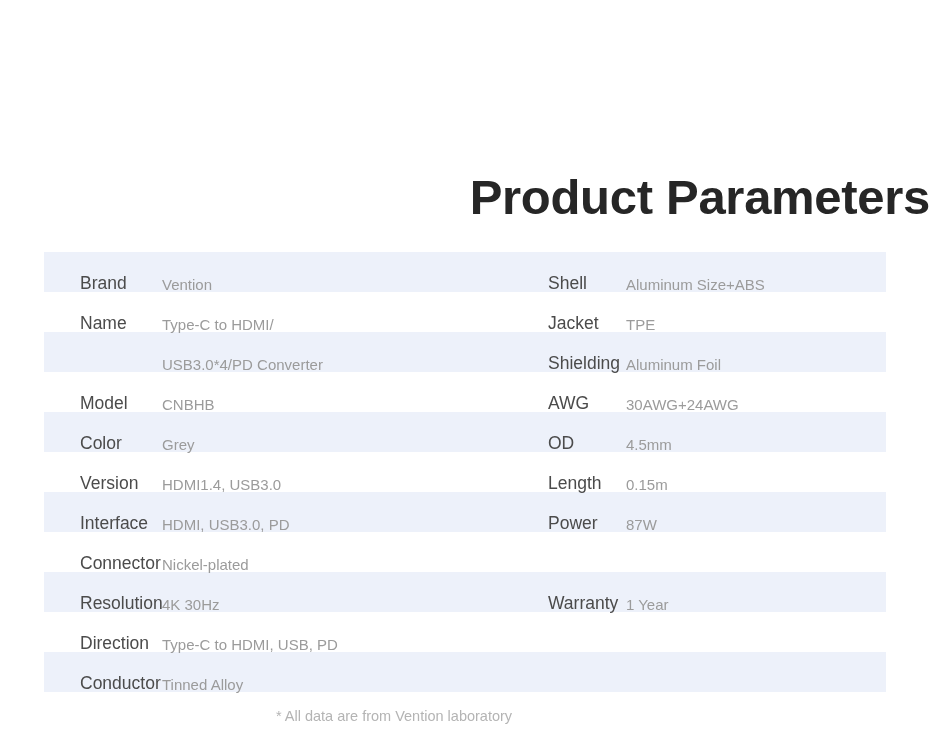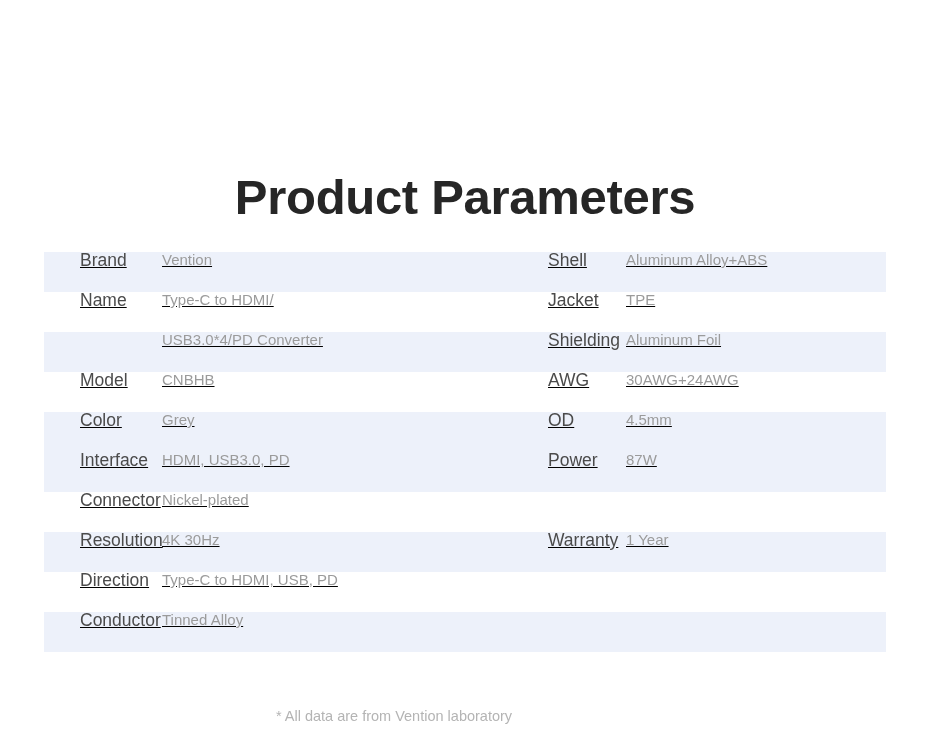--- a/index.html
+++ b/index.html
@@ -21,21 +21,21 @@
     height: 750px;
     background: #ffffff;
   }
 
   
   .title {
     position: absolute;
     top: 138px;
     left: 0;
     width: 930px;
-    text-align: center;
+    text-align: right;
     font-size: 49px;
     font-weight: bold;
     color: #262626;
     letter-spacing: -0.3px;
     line-height: 1.1;
     white-space: nowrap;
   }
 
   
   .spec-table {
@@ -50,23 +50,22 @@
     align-items: center;
     height: 40px;
     background: #ffffff;
   }
   .spec-row.striped {
     background: #edf1fa;
   }
 
   .cell-group {
     display: flex;
-    align-items: flex-start;
+    align-items: flex-end;
     height: 100%;
-    text-decoration: underline;
   }
   .cell-group.left {
     width: 474px;
     flex: 0 0 474px;
   }
   .cell-group.right {
     width: 368px;
     flex: 0 0 368px;
   }
 
@@ -113,21 +112,21 @@
   <h1 class="title">Product Parameters</h1>
 
   <div class="spec-table">
       <div class="spec-row striped">
         <div class="cell-group left">
           <div class="spec-label">Brand</div>
           <div class="spec-value">Vention</div>
         </div>
         <div class="cell-group right">
           <div class="spec-label">Shell</div>
-          <div class="spec-value">Aluminum Alloy+ABS</div>
+          <div class="spec-value">Aluminum Size+ABS</div>
         </div>
       </div>
       <div class="spec-row">
         <div class="cell-group left">
           <div class="spec-label">Name</div>
           <div class="spec-value">Type-C to HDMI/</div>
         </div>
         <div class="cell-group right">
           <div class="spec-label">Jacket</div>
           <div class="spec-value">TPE</div>
@@ -156,20 +155,30 @@
       <div class="spec-row striped">
         <div class="cell-group left">
           <div class="spec-label">Color</div>
           <div class="spec-value">Grey</div>
         </div>
         <div class="cell-group right">
           <div class="spec-label">OD</div>
           <div class="spec-value">4.5mm</div>
         </div>
       </div>
+      <div class="spec-row">
+        <div class="cell-group left">
+          <div class="spec-label">Version</div>
+          <div class="spec-value">HDMI1.4, USB3.0</div>
+        </div>
+        <div class="cell-group right">
+          <div class="spec-label">Length</div>
+          <div class="spec-value">0.15m</div>
+        </div>
+      </div>
       <div class="spec-row striped">
         <div class="cell-group left">
           <div class="spec-label">Interface</div>
           <div class="spec-value">HDMI, USB3.0, PD</div>
         </div>
         <div class="cell-group right">
           <div class="spec-label">Power</div>
           <div class="spec-value">87W</div>
         </div>
       </div>

